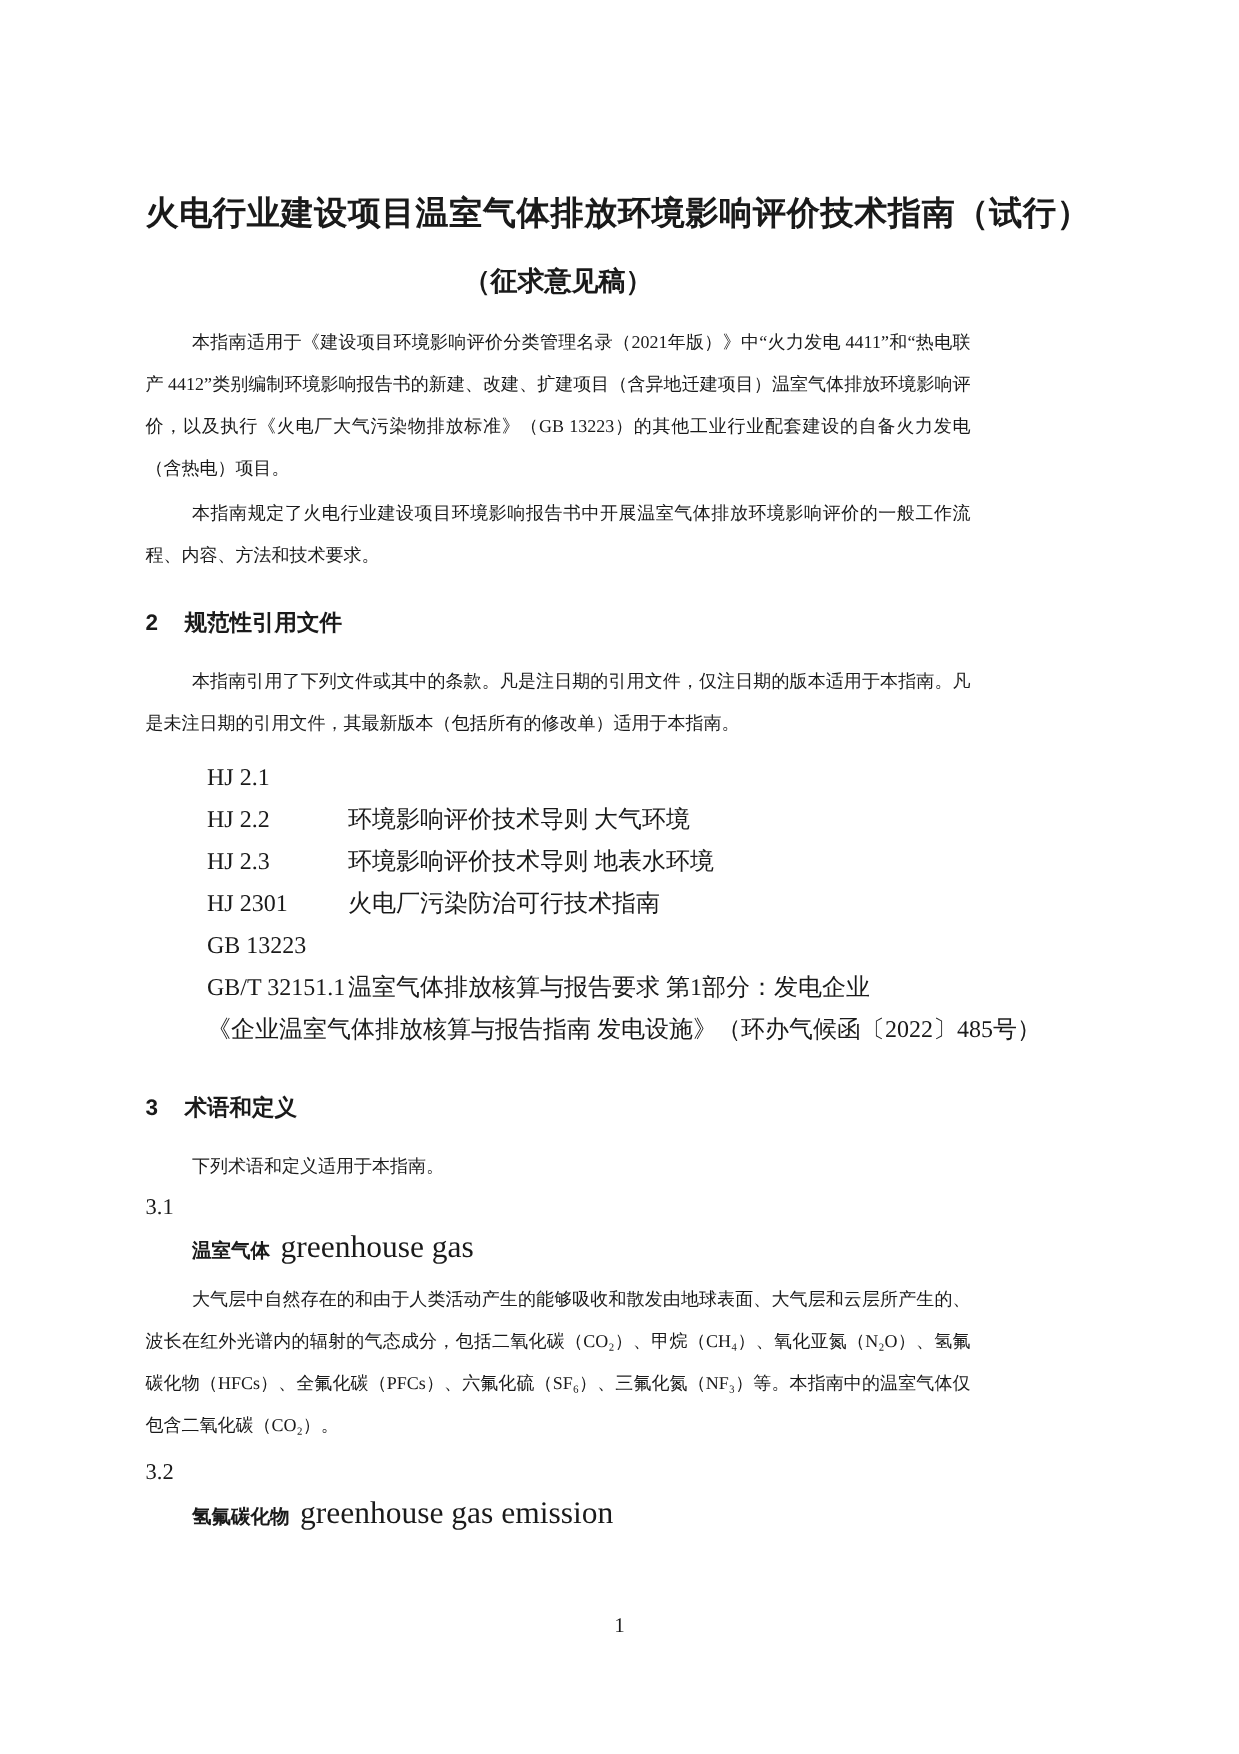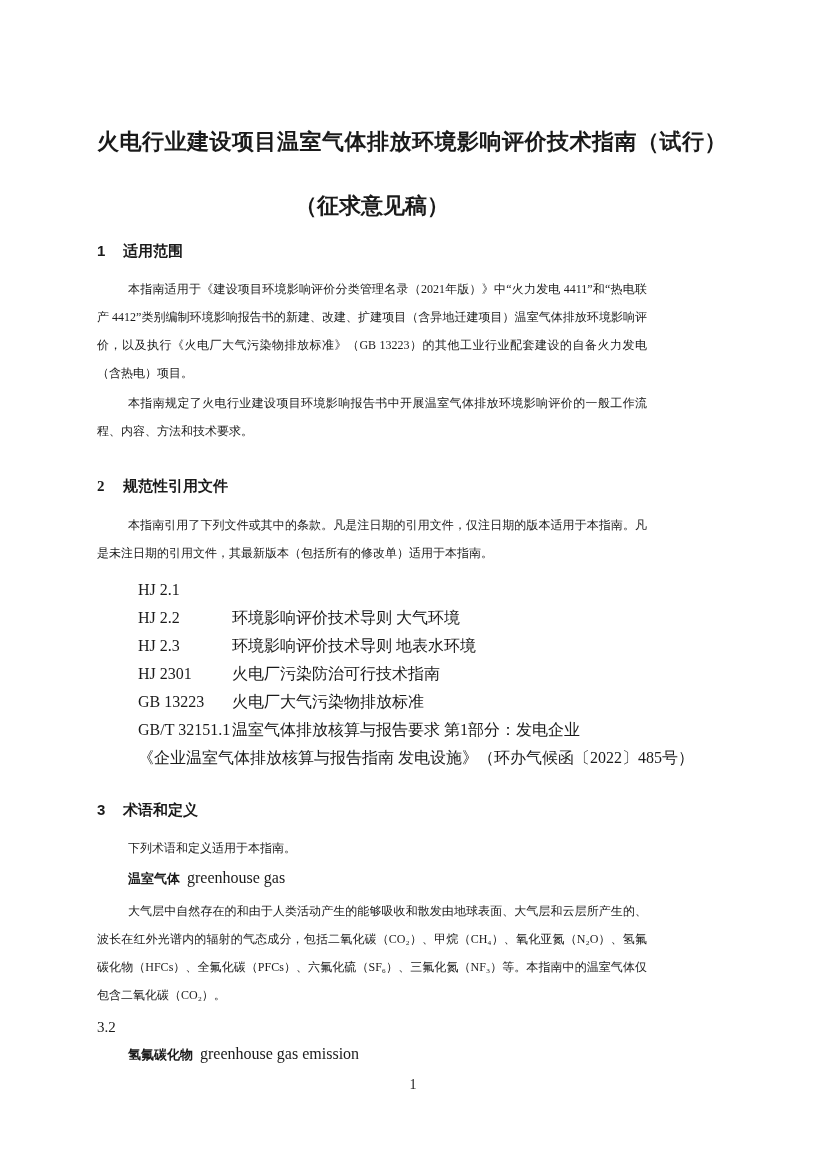--- a/index.html
+++ b/index.html
@@ -26,37 +26,37 @@
     font-weight: bold;
     font-size: 22px;
     line-height: 30px;
     text-align: center;
     white-space: nowrap;
     letter-spacing: 0.5px;
   }
   .doc-subtitle {
     font-family: "Liberation Sans", "DejaVu Sans", sans-serif;
     font-weight: bold;
-    font-size: 22px;
+    font-size: 18px;
     line-height: 25px;
     text-align: center;
-    margin-top: 36px;
+    margin-top: 18px;
   }
   .sec-heading {
     font-family: "Liberation Sans", "DejaVu Sans", sans-serif;
     font-weight: bold;
     font-size: 15px;
     line-height: 21px;
   }
   .sec-heading .sec-num {
     display: inline-block;
     min-width: 26px;
   }
   .h1-s { margin-top: 22px; }
-  .h2-s { margin-top: 31px; font-family: Liberation Serif, serif; }
+  .h2-s { margin-top: 21px; }
   .h3-s { margin-top: 27px; }
   p.body {
     font-size: 12px;
     line-height: 28px;
     text-align: justify;
     text-indent: 31px;
   }
   .p-first { margin-top: 14px; }
   .p-follow { margin-top: 2px; }
   .ref-list { margin-top: 9px; }
@@ -89,21 +89,21 @@
     font-size: 16px;
     line-height: 25px;
   }
   .term-zh {
     font-family: "Liberation Sans", "DejaVu Sans", sans-serif;
     font-weight: bold;
     font-size: 13px;
   }
   .term-en {
     font-family: "Liberation Serif", "DejaVu Serif", serif;
-    font-size: 16px;
+    font-size: 21px;
     margin-left: 7px;
   }
   .def { margin-top: 6px; }
   .m-def-gap { margin-top: 7px; }
   .page-number {
     position: absolute;
     top: 1076px;
     left: 0;
     width: 826px;
     text-align: center;
@@ -113,23 +113,20 @@
 </style>
 </head>
 <body>
 
 <div class="page">
   <div class="content">
 
     <h1 class="doc-title">火电行业建设项目温室气体排放环境影响评价技术指南（试行）</h1>
     <h2 class="doc-subtitle">（征求意见稿）</h2>
 
-    <div class="sec-heading h1-s">
-      <span class="sec-num">1</span><span>适用范围</span>
-    </div>
     <p class="body p-first">本指南适用于《建设项目环境影响评价分类管理名录（2021年版）》中“火力发电 4411”和“热电联产 4412”类别编制环境影响报告书的新建、改建、扩建项目（含异地迁建项目）温室气体排放环境影响评价，以及执行《火电厂大气污染物排放标准》（GB 13223）的其他工业行业配套建设的自备火力发电（含热电）项目。</p>
     <p class="body p-follow">本指南规定了火电行业建设项目环境影响报告书中开展温室气体排放环境影响评价的一般工作流程、内容、方法和技术要求。</p>
 
     <div class="sec-heading h2-s">
       <span class="sec-num">2</span><span>规范性引用文件</span>
     </div>
     <p class="body p-first">本指南引用了下列文件或其中的条款。凡是注日期的引用文件，仅注日期的版本适用于本指南。凡是未注日期的引用文件，其最新版本（包括所有的修改单）适用于本指南。</p>
 
     <div class="ref-list">
       <div class="ref-row">
@@ -142,34 +139,34 @@
       <div class="ref-row">
         <span class="ref-code">HJ 2.3</span>
         <span class="ref-title">环境影响评价技术导则 地表水环境</span>
       </div>
       <div class="ref-row">
         <span class="ref-code">HJ 2301</span>
         <span class="ref-title">火电厂污染防治可行技术指南</span>
       </div>
       <div class="ref-row">
         <span class="ref-code">GB 13223</span>
-        <span class="ref-title">火电厂大气污染物排放标准</span>
       </div>
       <div class="ref-row">
         <span class="ref-code">GB/T 32151.1</span>
         <span class="ref-title">温室气体排放核算与报告要求 第1部分：发电企业</span>
       </div>
       <div class="doc-line">《企业温室气体排放核算与报告指南 发电设施》（环办气候函〔2022〕485号）</div>
     </div>
 
     <div class="sec-heading h3-s">
       <span class="sec-num">3</span><span>术语和定义</span>
     </div>
     <p class="body p-first">下列术语和定义适用于本指南。</p>
 
+    <div class="term-num">3.1</div>
     <div class="term-line">
       <span class="term-zh">温室气体</span><span class="term-en">greenhouse gas</span>
     </div>
     <p class="body def">大气层中自然存在的和由于人类活动产生的能够吸收和散发由地球表面、大气层和云层所产生的、波长在红外光谱内的辐射的气态成分，包括二氧化碳（CO₂）、甲烷（CH₄）、氧化亚氮（N₂O）、氢氟碳化物（HFCs）、全氟化碳（PFCs）、六氟化硫（SF₆）、三氟化氮（NF₃）等。本指南中的温室气体仅包含二氧化碳（CO₂）。</p>
 
     <div class="term-num m-def-gap">3.2</div>
     <div class="term-line">
       <span class="term-zh">氢氟碳化物</span><span class="term-en">greenhouse gas emission</span>
     </div>
 

